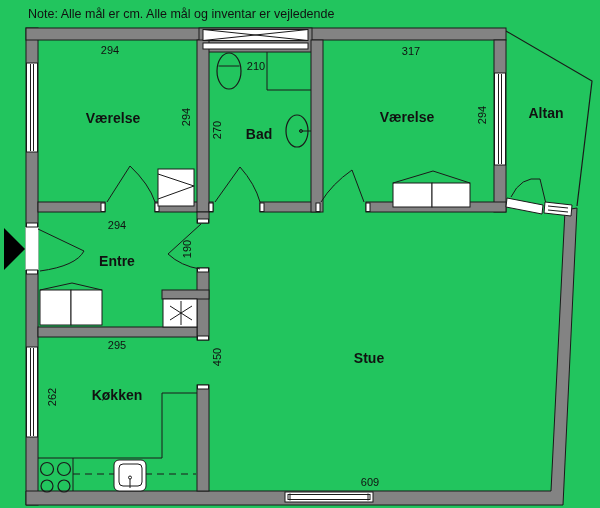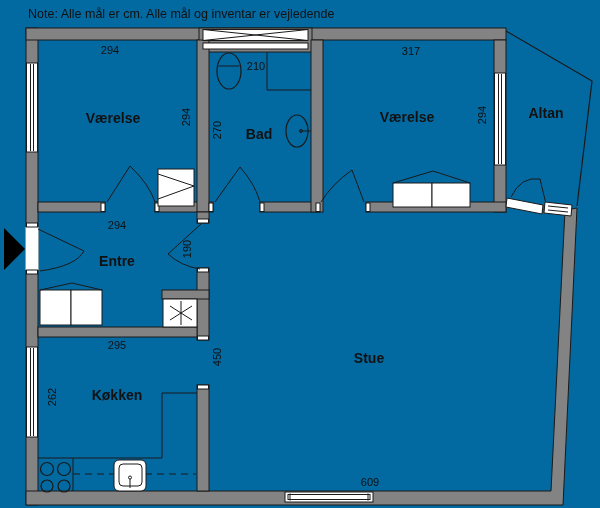--- a/index.html
+++ b/index.html
@@ -1,16 +1,16 @@
 <!DOCTYPE html>
 <html><head>
 <meta charset="utf-8">
 <style>
   html,body{margin:0;padding:0;background:#ffffff;}
-  #stage{position:relative;width:600px;height:508px;background:#0369a1;overflow:hidden;}
+  #stage{position:relative;width:600px;height:508px;background:#22c55e;overflow:hidden;}
   svg{position:absolute;left:0;top:0;}
   .wall{stroke:#1a1a1a;stroke-width:1;}
   .thin{stroke:#1a1a1a;stroke-width:1;fill:none;}
   .thin2{stroke:#1a1a1a;stroke-width:1.2;fill:none;}
   .wht{fill:#ffffff;stroke:#1a1a1a;stroke-width:1;}
   .open{fill:#ffffff;stroke:none;}
   .lbl{font-family:"Liberation Sans",sans-serif;font-size:14px;font-weight:bold;fill:#111;text-anchor:middle;dominant-baseline:central;}
   .dim{font-family:"Liberation Sans",sans-serif;font-size:11px;fill:#111;text-anchor:middle;dominant-baseline:central;}
   .note{font-family:"Liberation Sans",sans-serif;font-size:12.5px;fill:#111;}
 </style>

